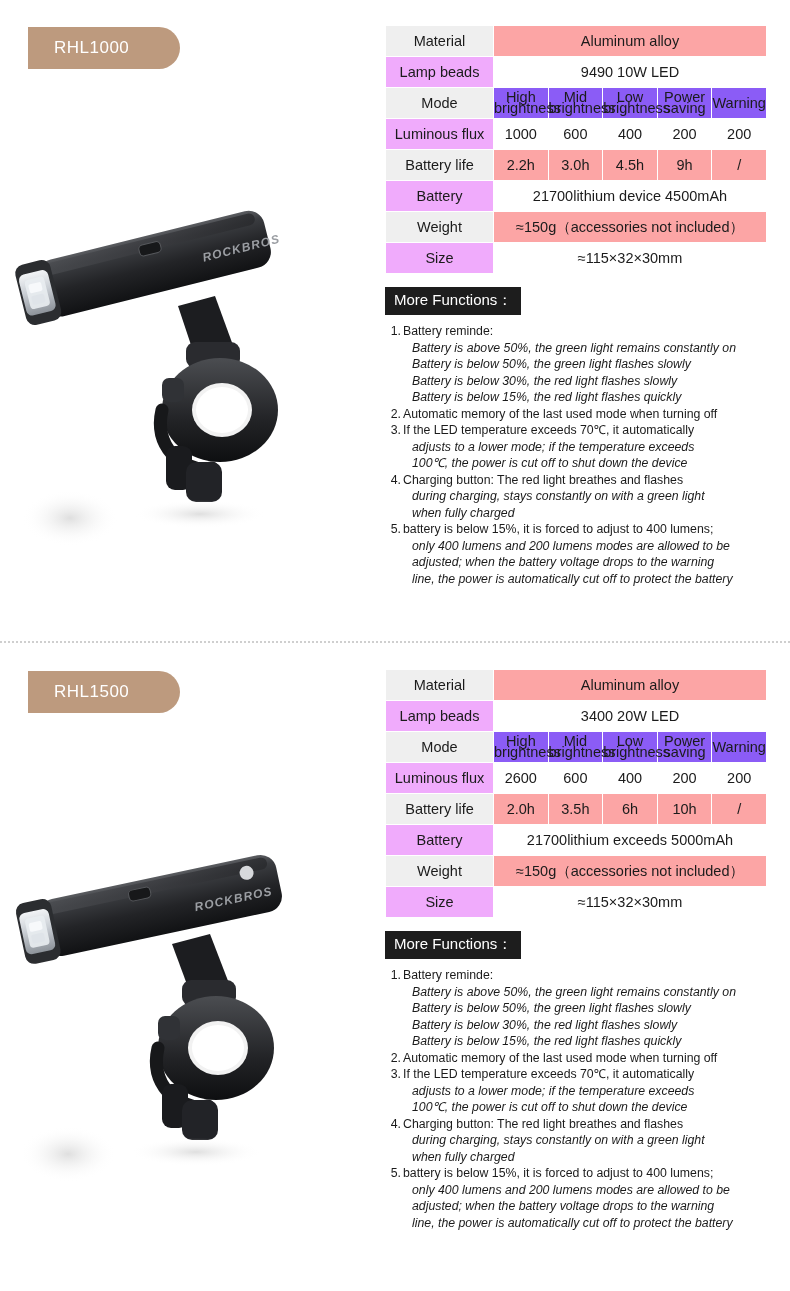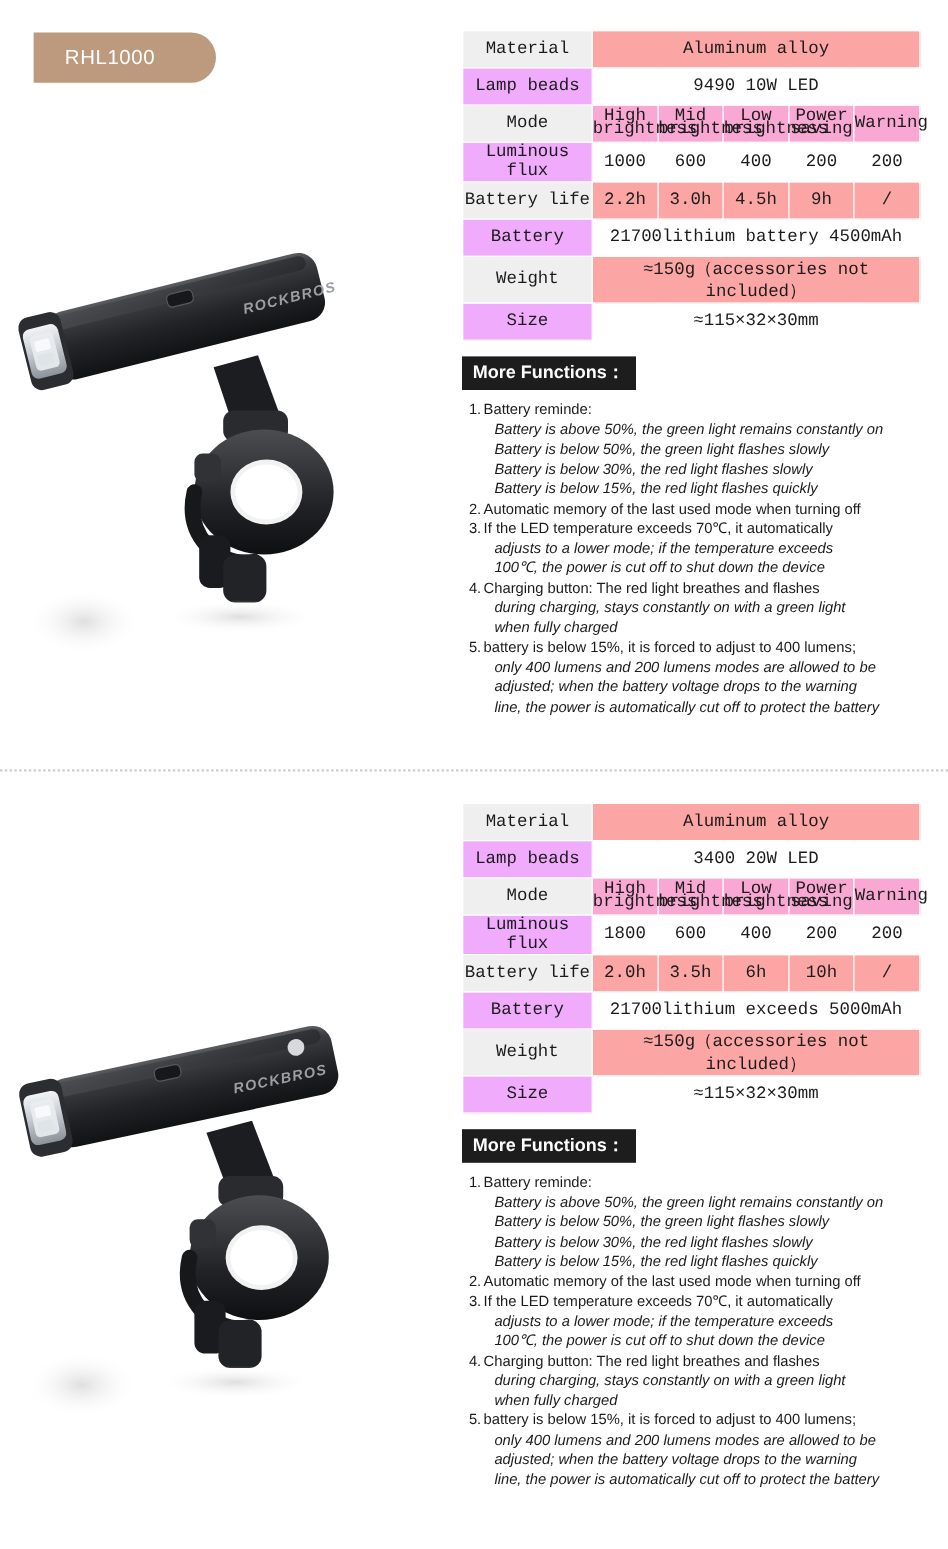--- a/index.html
+++ b/index.html
@@ -70,51 +70,50 @@
     width: 382px;
     table-layout: fixed;
   }
   table.spec-table td {
     border: 1px solid #ffffff;
     font-size: 14.5px;
     text-align: center;
     padding: 0;
     height: 30px;
     vertical-align: middle;
-    font-family: Liberation Mono, monospace;
   }
   td.label {
     background: #efefef;
     width: 107px;
     font-size: 15px;
   }
   td.label-white {
     background: #f0abfc;
     width: 107px;
     font-size: 15px;
   }
   td.val-grey { background: #fca5a5; }
   td.val-white { background: #ffffff; }
   td.mode-head {
-    background: #f9a8d4;
+    background: #8b5cf6;
     font-size: 10.5px;
     line-height: 11px;
     height: 30px;
   }
   .mode-head span { display: block; }
 
   
   .mf-title {
     display: inline-block;
     background: #1d1d1d;
     color: #ffffff;
     font-size: 15px;
     padding: 4px 9px 5px 9px;
     margin-top: 13px;
-    font-weight: bold;
+    font-weight: normal;
   }
   ol.func-list {
     margin: 8px 0 0 0;
     padding: 0 0 0 0;
     list-style: none;
     font-size: 12.3px;
     line-height: 16.5px;
   }
   ol.func-list > li {
     position: relative;
@@ -250,21 +249,21 @@
         <tr>
           <td class="label">Battery life</td>
           <td class="val-grey">2.2h</td>
           <td class="val-grey">3.0h</td>
           <td class="val-grey">4.5h</td>
           <td class="val-grey">9h</td>
           <td class="val-grey">/</td>
         </tr>
         <tr>
           <td class="label-white">Battery</td>
-          <td class="val-white" colspan="5">21700lithium battery 4500mAh</td>
+          <td class="val-white" colspan="5">21700lithium device 4500mAh</td>
         </tr>
         <tr>
           <td class="label">Weight</td>
           <td class="val-grey" colspan="5">≈150g（accessories not included）</td>
         </tr>
         <tr>
           <td class="label-white">Size</td>
           <td class="val-white" colspan="5">≈115×32×30mm</td>
         </tr>
       </tbody>
@@ -313,20 +312,23 @@
           </div>
         </li>
       </ol>
     </div>
   </div>
 
   <div class="divider"></div>
 
   <div class="product-block">
 
+    <div class="badge">
+      <span>RHL1500</span>
+    </div>
 
     <div class="photo">
       <svg width="350" height="470" viewBox="0 0 350 470" xmlns="http://www.w3.org/2000/svg">
         <defs>
           <linearGradient id="bodyg2" x1="0" y1="0" x2="0" y2="1">
             <stop offset="0%" stop-color="#5a5c60"></stop>
             <stop offset="18%" stop-color="#3a3c40"></stop>
             <stop offset="55%" stop-color="#232427"></stop>
             <stop offset="100%" stop-color="#111214"></stop>
           </linearGradient>
@@ -406,21 +408,21 @@
           <td class="mode-head">
             <span>Power</span>
             <span>saving</span>
           </td>
           <td class="mode-head">
             <span>Warning</span>
           </td>
         </tr>
         <tr>
           <td class="label-white">Luminous flux</td>
-          <td class="val-white">1800</td>
+          <td class="val-white">2600</td>
           <td class="val-white">600</td>
           <td class="val-white">400</td>
           <td class="val-white">200</td>
           <td class="val-white">200</td>
         </tr>
         <tr>
           <td class="label">Battery life</td>
           <td class="val-grey">2.0h</td>
           <td class="val-grey">3.5h</td>
           <td class="val-grey">6h</td>

